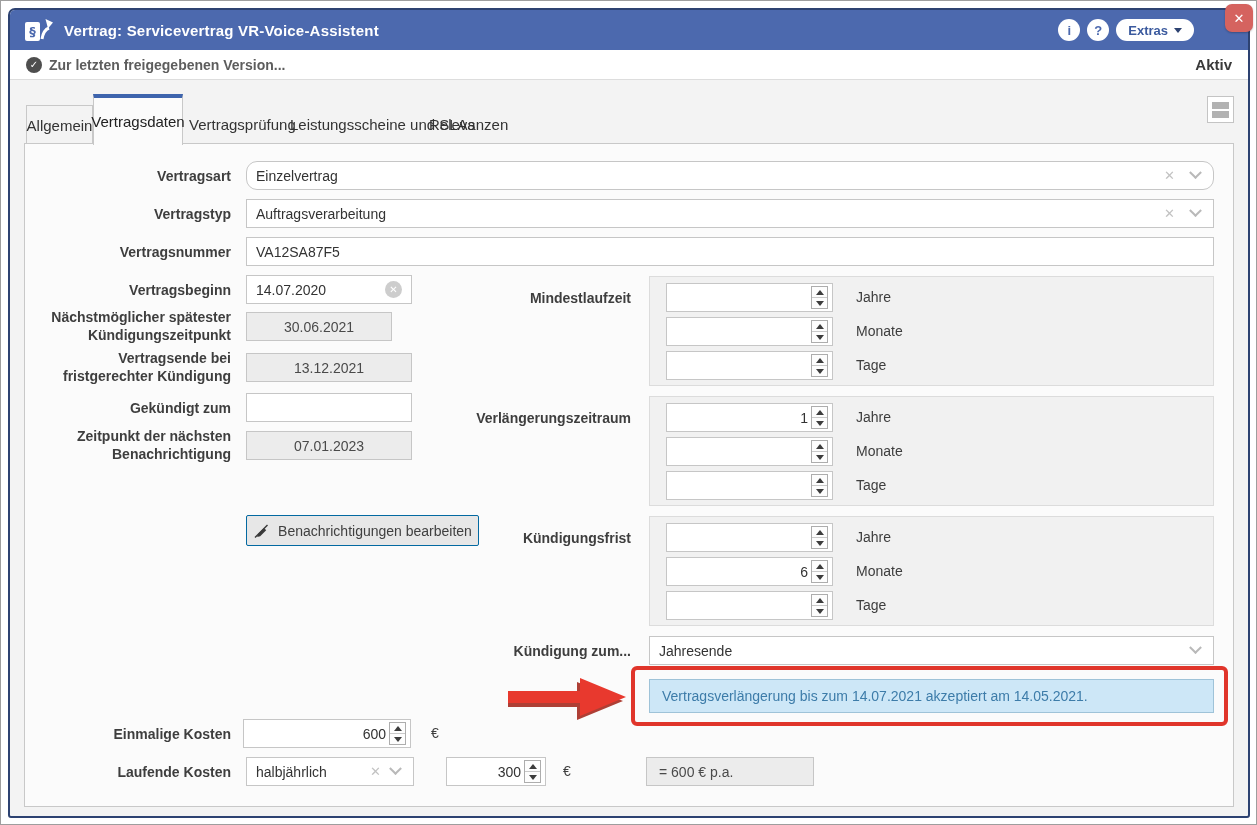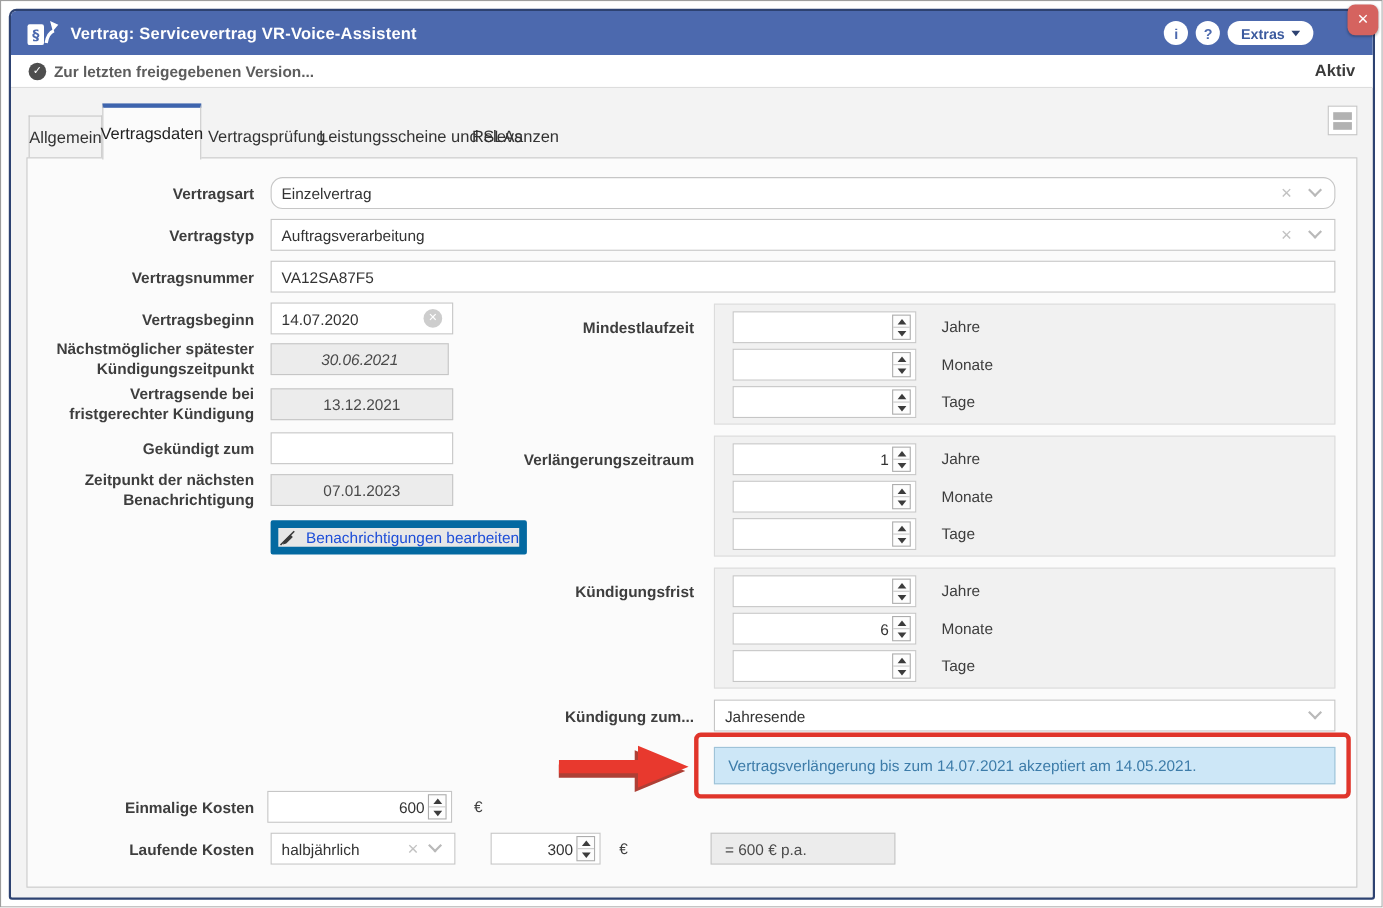--- a/index.html
+++ b/index.html
@@ -63,21 +63,21 @@
   .numval { flex:1; text-align:right; padding-right:3px; overflow:hidden; }
   .spin { width:17px; height:23px; border:1px solid #adadad; background:#fdfdfd; display:flex;
           flex-direction:column; flex:0 0 auto; cursor:pointer; }
   .spin .sc { flex:1; display:flex; align-items:center; justify-content:center; }
   .spin .sc:first-child { border-bottom:1px solid #c9c9c9; }
   .tup { width:0; height:0; border-left:4px solid transparent; border-right:4px solid transparent; border-bottom:5px solid #3c3c3c; }
   .tdn { width:0; height:0; border-left:4px solid transparent; border-right:4px solid transparent; border-top:5px solid #3c3c3c; }
   .unit { position:absolute; font-size:14px; color:#3d3d3d; z-index:2; }
   .group { position:absolute; left:639px; width:565px; height:110px; background:#f1f1f1; border:1px solid #dcdcdc; z-index:1; }
   .btn { position:absolute; display:flex; align-items:center; justify-content:center; gap:9px; background:#e7e7e7;
-         border:7px solid #0369a1; border-radius:2px; font-size:14px; color:#1d4ed8; z-index:2; cursor:pointer; }
+         border:1px solid #0369a1; border-radius:2px; font-size:14px; color:#404040; z-index:2; cursor:pointer;margin-top:42px; }
   .cur { position:absolute; font-size:14px; color:#3d3d3d; z-index:2; }
 
   
   .notice { position:absolute; left:639px; top:669px; width:565px; height:34px; background:#cde7f7;
             border:1px solid #9fc3d8; display:flex; align-items:center; padding:0 12px;
             font-size:14px; color:#3d7ca9; z-index:2; }
   .redrect { position:absolute; left:621px; top:656px; width:597px; height:60px; border:4px solid #e0352b;
              border-radius:6px; z-index:4; pointer-events:none; }
   .arrow { position:absolute; left:498px; top:664px; width:122px; height:47px; z-index:4; }
 </style>
@@ -156,21 +156,21 @@
       <span>VA12SA87F5</span>
     </div>
 
     <div class="lbl" style="left:30px;width:191px;top:271px;">Vertragsbeginn</div>
     <div class="field" style="left:236px;top:265px;width:166px;">
       <span>14.07.2020</span>
       <span class="clear-circle">✕</span>
     </div>
 
     <div class="lbl" style="left:30px;width:191px;top:298px;">Nächstmöglicher spätester Kündigungszeitpunkt</div>
-    <div class="field ro" style="left:236px;top:302px;width:162px;font-style:italic;">
+    <div class="field ro" style="left:236px;top:302px;width:146px;">
       <span>30.06.2021</span>
     </div>
 
     <div class="lbl" style="left:30px;width:191px;top:339px;">Vertragsende bei fristgerechter Kündigung</div>
     <div class="field ro" style="left:236px;top:343px;width:166px;">
       <span>13.12.2021</span>
     </div>
 
     <div class="lbl" style="left:30px;width:191px;top:389px;">Gekündigt zum</div>
     <div class="field" style="left:236px;top:383px;width:166px;">

